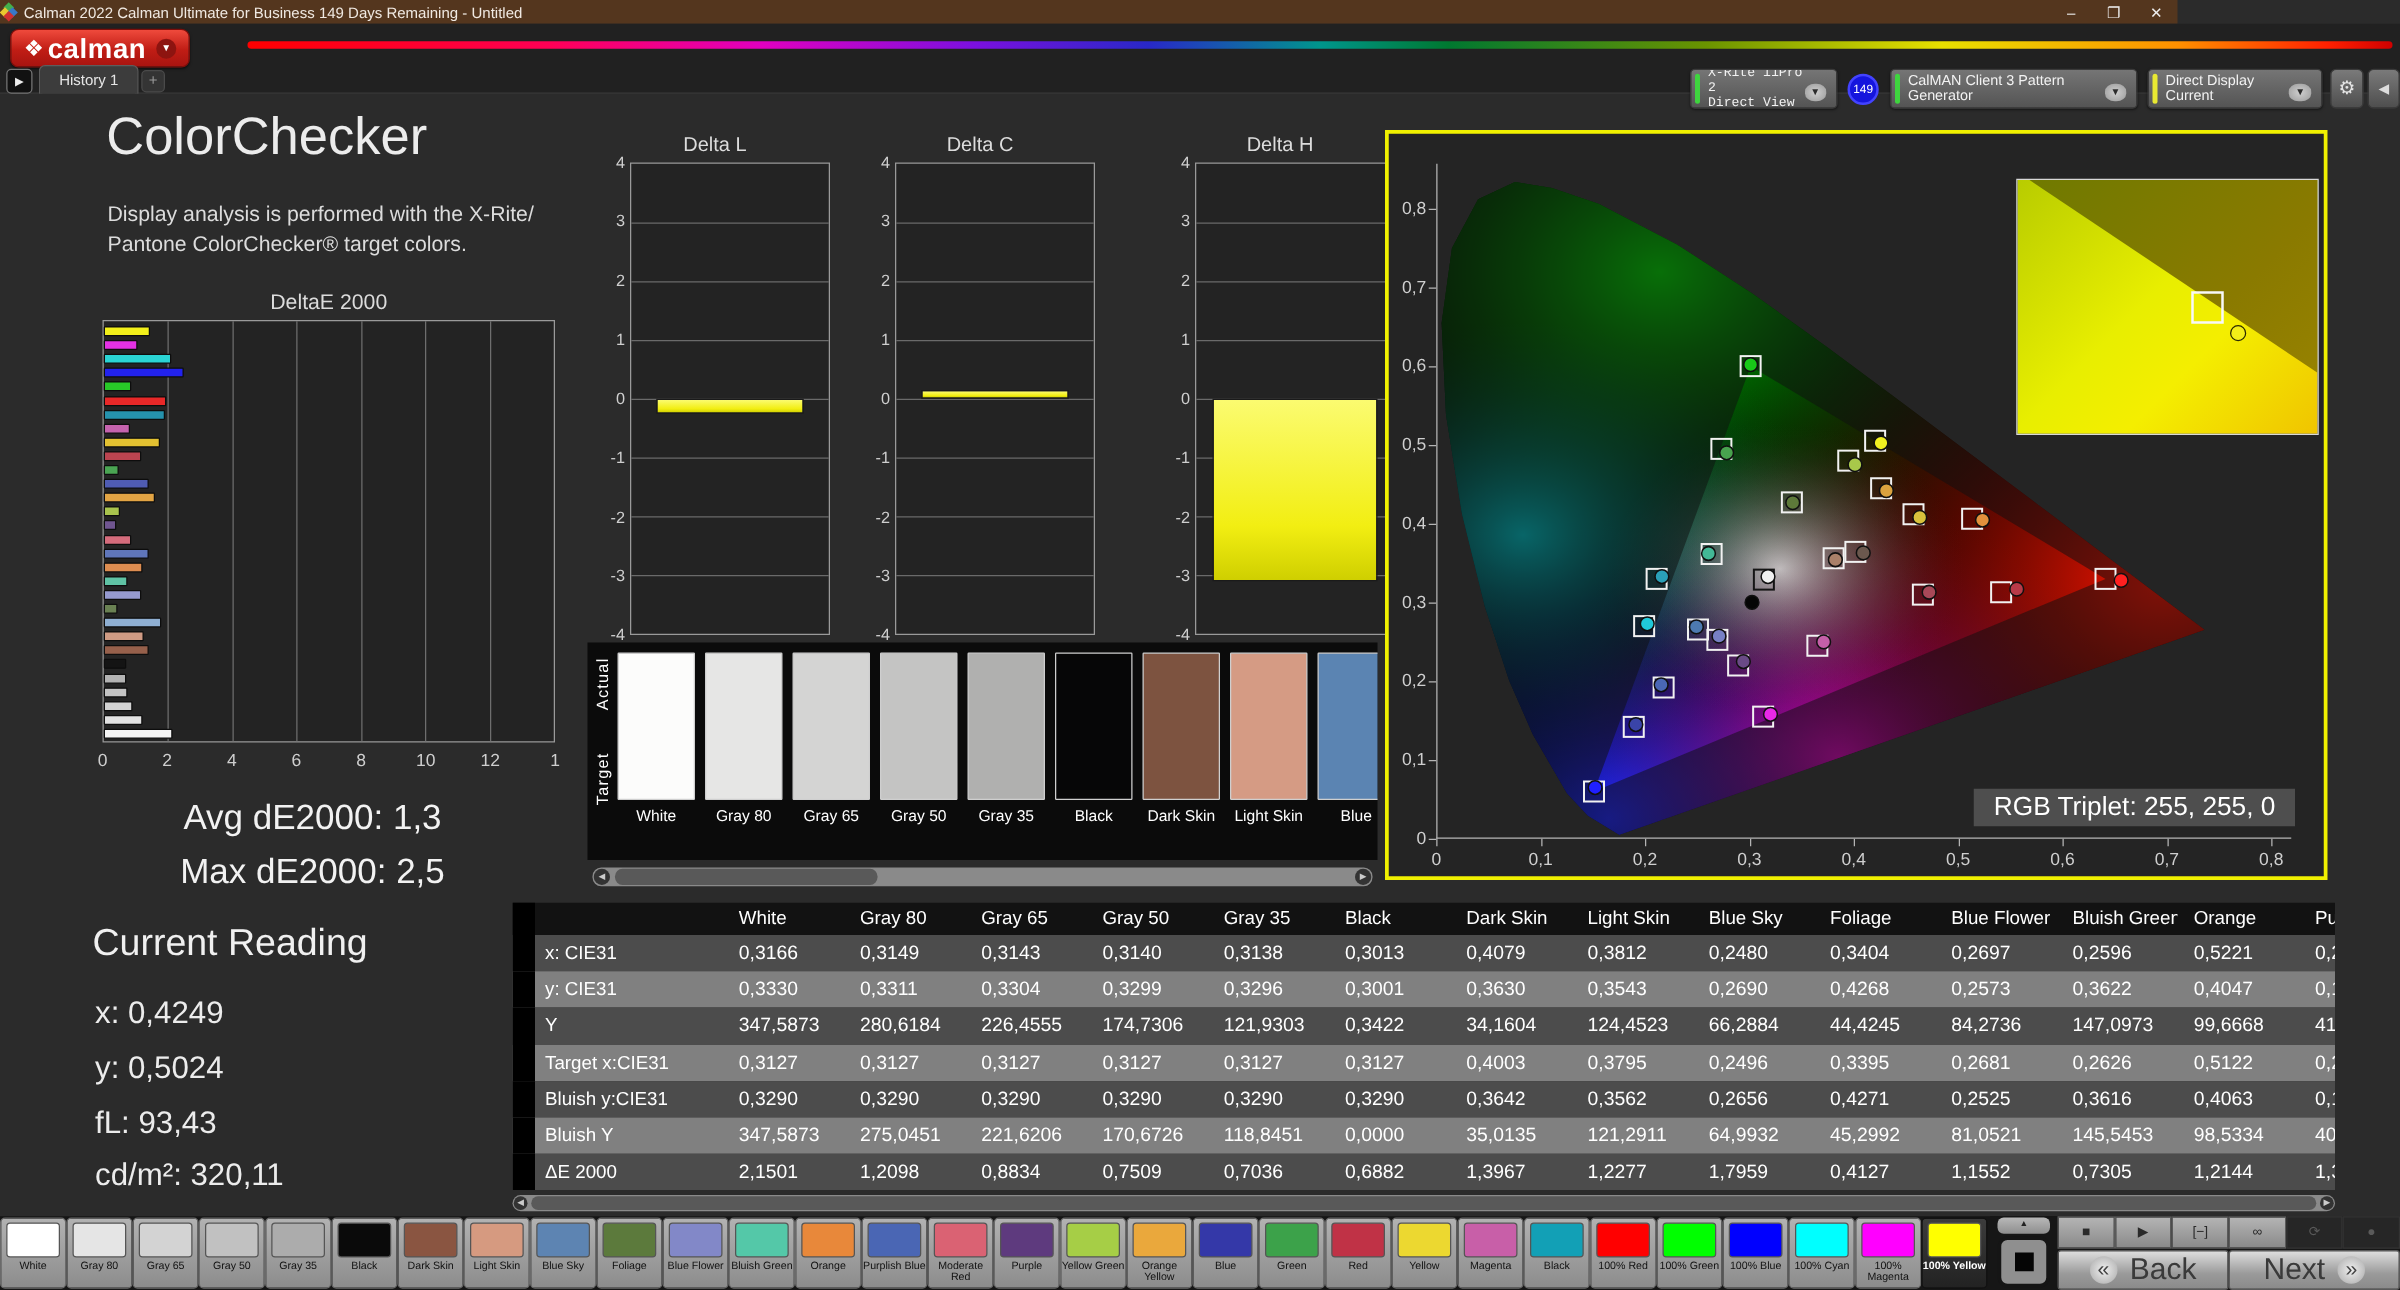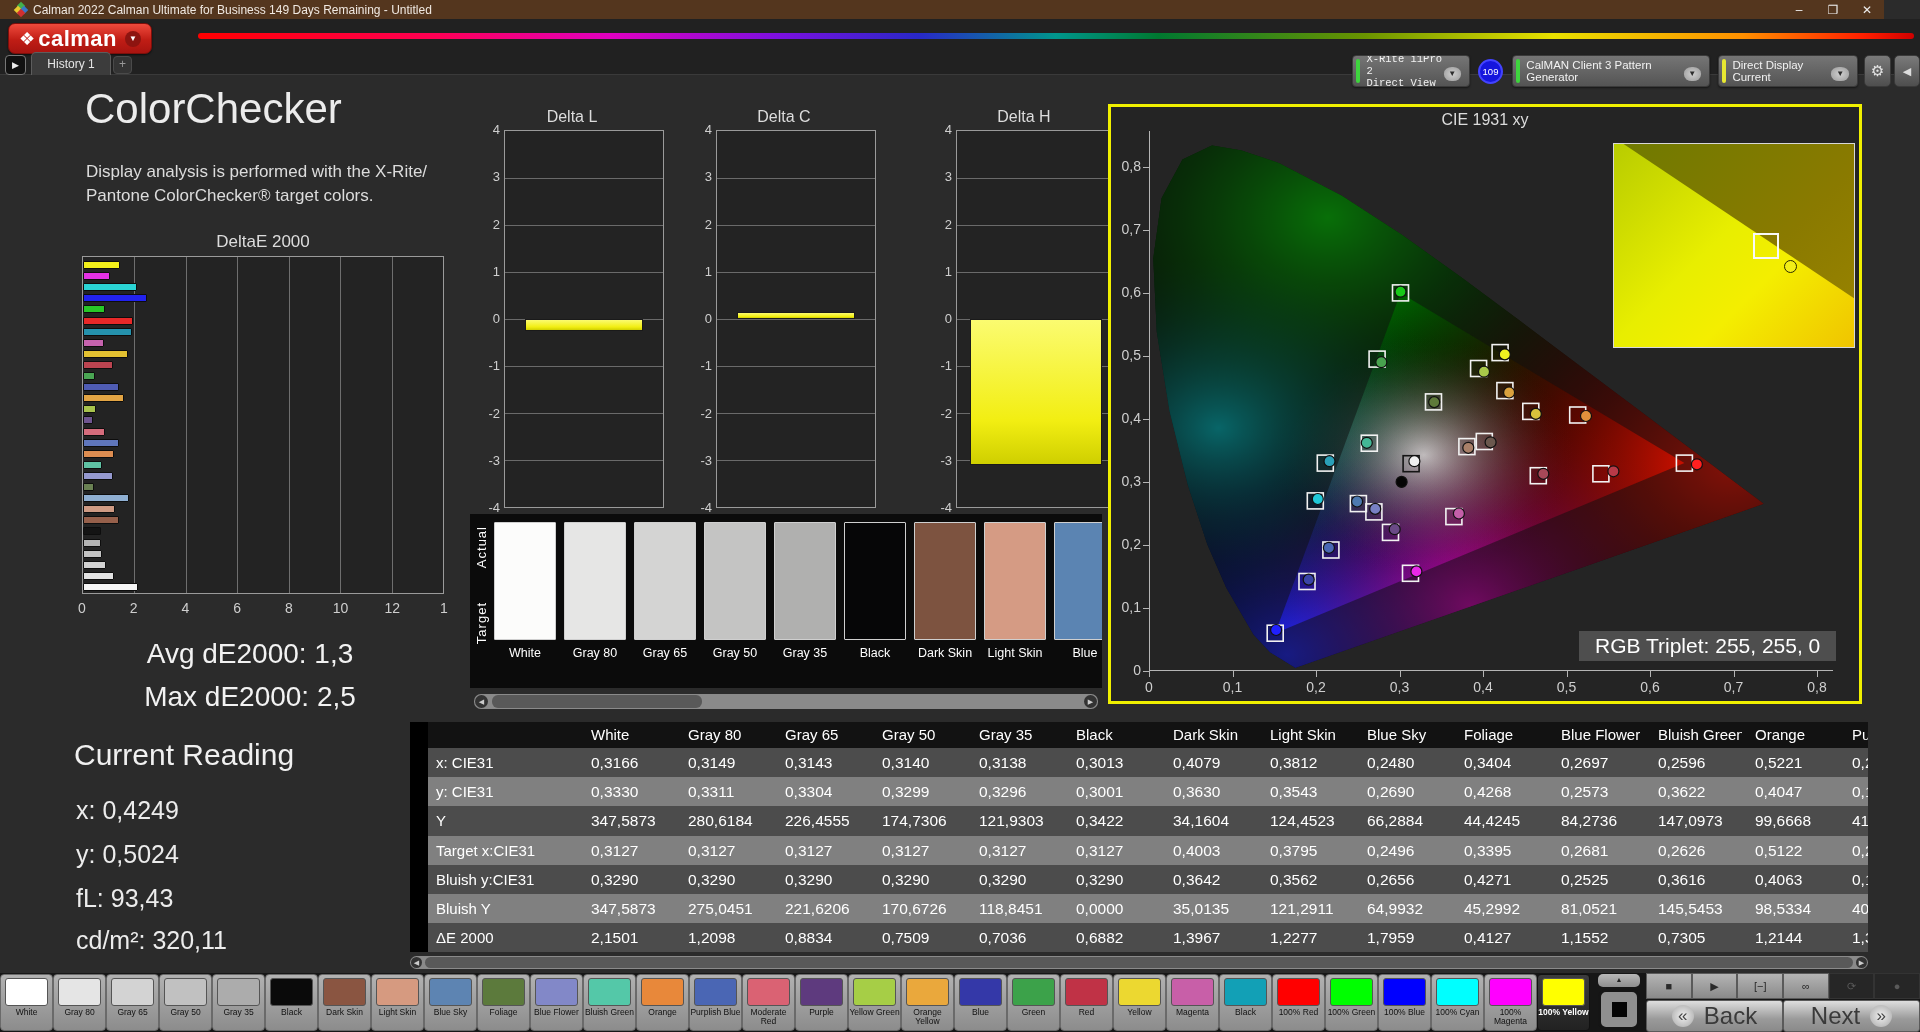--- a/index.html
+++ b/index.html
@@ -1,21 +1,21 @@
 <!DOCTYPE html>
 <html><head>
 <meta charset="utf-8">
 <style>
   * { margin:0; padding:0; box-sizing:border-box; }
   html,body { width:1920px; height:1032px; overflow:hidden; background:#2b2b2b;
     font-family:"Liberation Sans", sans-serif; }
 
   
-  #titlebar { position:absolute; left:0; top:0; width:1884px; height:19px; background:#54361e;
-    color:#f0e9e2; font-size:12px; display:flex; align-items:center; padding-left:15px; }
+  #titlebar { position:absolute; left:0; top:0; width:1742px; height:19px; background:#54361e;
+    color:#f0e9e2; font-size:12px; display:flex; align-items:center; padding-left:1px; }
   #titlebar .win-btns { margin-left:auto; display:flex; }
   #titlebar .win-btn { width:34px; text-align:center; font-size:12px; color:#eee; cursor:default; }
   #app-icon { width:13px; height:13px; margin-right:5px; position:relative; }
   #app-icon i { position:absolute; width:6px; height:6px; transform:rotate(45deg); }
 
   
   #header { position:absolute; left:0; top:19px; width:1920px; height:56px; background:#212121;
     border-bottom:1px solid #3a3a3a; }
   #logo-btn { position:absolute; left:8px; top:4px; width:144px; height:31px; border-radius:7px;
     background:linear-gradient(#ef4a3c,#c01d15 55%,#a81410); border:1px solid #7e0e0a;
@@ -187,21 +187,21 @@
   <div id="add-tab">+</div>
 
   <div class="dropdown" id="meter-dd">
     <span class="status" style="background: rgb(62, 212, 62);"></span>
     <span class="dd-2line">
       <span>X-Rite i1Pro 2</span><br>
       <span>Direct View</span>
     </span>
     <span class="dd-caret">▼</span>
   </div>
-  <div id="meter-badge">109</div>
+  <div id="meter-badge">149</div>
   <div class="dropdown" id="pattern-dd">
     <span class="status" style="background: rgb(62, 212, 62);"></span>
     <span class="dd-1line">CalMAN Client 3 Pattern Generator</span>
     <span class="dd-caret">▼</span>
   </div>
   <div class="dropdown" id="display-dd">
     <span class="status" style="background: rgb(232, 232, 50);"></span>
     <span class="dd-1line">Direct Display Current</span>
     <span class="dd-caret">▼</span>
   </div>
@@ -386,21 +386,20 @@
       <div class="sw-label">Blue</div>
     </div>
   </div>
 <div class="hscroll" id="swatch-scrollbar" style="left:474px; top:694px; width:624px; height:15px;">
   <span class="sb-arrow" style="left:1px">◀</span>
   <span class="thumb" style="left:18px; width:210px;"></span>
   <span class="sb-arrow" style="right:1px">▶</span>
 </div>
 
 <div id="cie-panel">
-  <div id="cie-title">CIE 1931 xy</div>
   <div id="cie-plot">
     <svg id="cie-svg" width="684" height="540">
         <defs>
           <radialGradient id="gG" cx="0.26" cy="0.16" r="0.55">
             <stop offset="0" stop-color="#00d800"></stop>
             <stop offset="1" stop-color="#000" stop-opacity="0"></stop>
           </radialGradient>
           <radialGradient id="gB" cx="0.20" cy="0.97" r="0.45">
             <stop offset="0" stop-color="#1428ff"></stop>
             <stop offset="1" stop-color="#000" stop-opacity="0"></stop>

